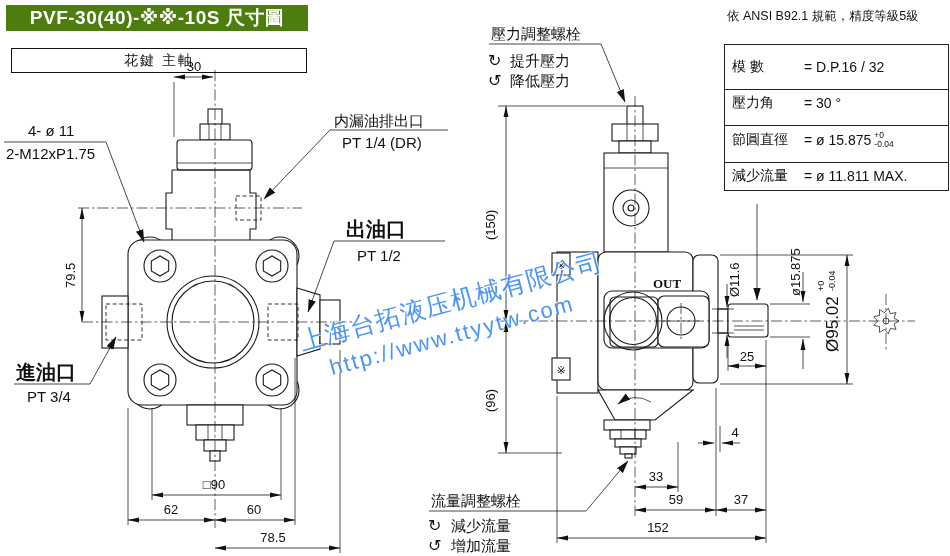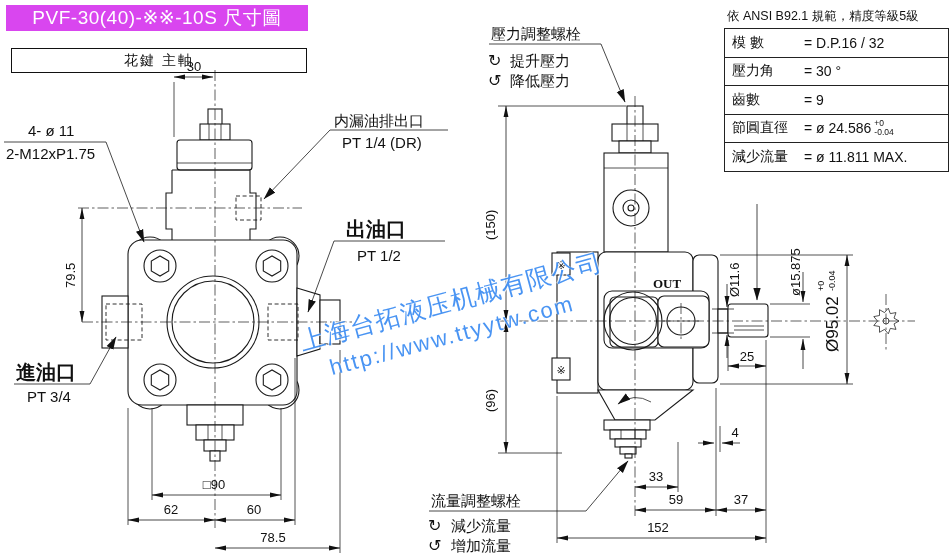--- a/index.html
+++ b/index.html
@@ -1,32 +1,32 @@
 <!DOCTYPE html>
 <html><head>
 <meta charset="utf-8">
 <style>
   html,body{margin:0;padding:0;background:#fff;}
   #stage{position:relative;width:950px;height:556px;background:#fff;overflow:hidden;
          font-family:"Liberation Sans","DejaVu Sans",sans-serif;}
   #drawing{position:absolute;left:0;top:0;}
 
   
-  .titlebar{position:absolute;left:6px;top:5px;width:302px;height:26px;background:#d946ef;
-            color:#fff;font-weight:normal;font-size:19px;display:flex;align-items:center;
+  .titlebar{position:absolute;left:6px;top:5px;width:302px;height:26px;background:#4d7c0f;
+            color:#fff;font-weight:bold;font-size:19px;display:flex;align-items:center;
             justify-content:center;letter-spacing:.5px;}
   .subbar{position:absolute;left:11px;top:48px;width:294px;height:23px;border:1.5px solid #111;
           color:#111;font-weight:normal;font-size:14px;display:flex;align-items:center;justify-content:center;
           letter-spacing:2px;}
 
   
   .spec{position:absolute;left:724px;top:8px;width:225px;color:#111;}
-  .spec .note{font-size:12.5px;padding-left:3px;margin-bottom:3px;white-space:nowrap;}
+  .spec .note{font-size:12.5px;padding-left:3px;margin-bottom:19px;white-space:nowrap;}
   .spec .tbl{border:1.4px solid #222;}
-  .spec .row{display:flex;align-items:center;height:27.5px;font-size:14px;}
+  .spec .row{display:flex;align-items:center;height:27.5px;font-size:14px;margin-top:8px;}
   .spec .row + .row{border-top:1.2px solid #222;}
   .spec .lab{width:72px;padding-left:7px;flex:none;}
   .spec .val{white-space:nowrap;display:flex;align-items:center;text-align:right;}
   .spec .tol{display:flex;flex-direction:column;font-size:8.5px;line-height:1.05;margin-left:3px;}
   .spec .tol i{font-style:normal;}
 
   
   .wm{position:absolute;left:296px;top:326px;transform:rotate(-15deg);transform-origin:0 0;
       color:#3b8cf2;opacity:.92;pointer-events:none;
       text-shadow:1px 1px 0 rgba(255,255,255,.85),-1px -1px 0 rgba(255,255,255,.85);}
@@ -329,26 +329,22 @@
     <div class="tbl">
       <div class="row">
         <span class="lab">模 數</span>
         <span class="val">= D.P.16 / 32</span>
       </div>
       <div class="row">
         <span class="lab">壓力角</span>
         <span class="val">= 30 °</span>
       </div>
       <div class="row">
-        <span class="lab">齒數</span>
-        <span class="val">= 9</span>
-      </div>
-      <div class="row">
         <span class="lab">節圓直徑</span>
-        <span class="val">= ø 24.586</span>
+        <span class="val">= ø 15.875</span>
         <span class="tol">
           <i>+0</i>
           <i>-0.04</i>
         </span>
       </div>
       <div class="row">
         <span class="lab">減少流量</span>
         <span class="val">= ø 11.811 MAX.</span>
       </div>
     </div>

